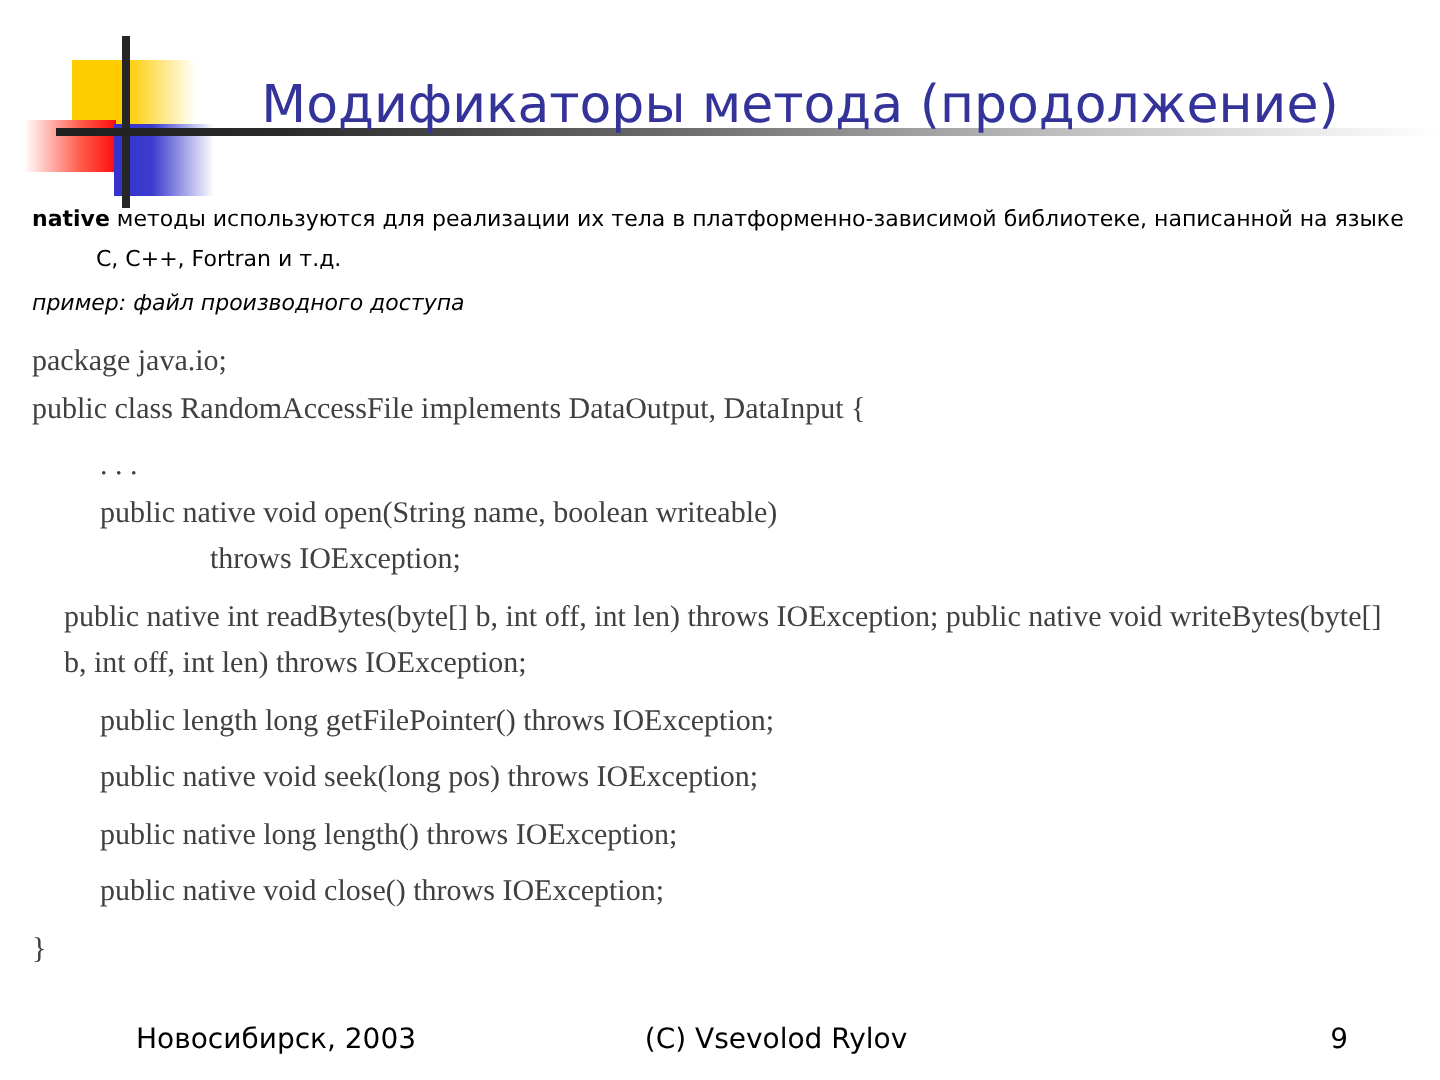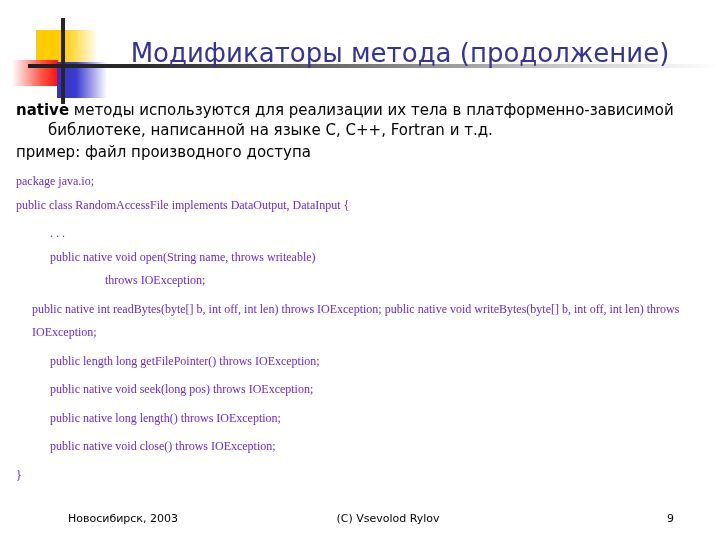--- a/index.html
+++ b/index.html
@@ -91,38 +91,39 @@
   
   #body {
     position: absolute;
     left: 16px;
     top: 100px;
     width: 688px;
   }
   .para {
     color: #000000;
     font-family: "DejaVu Sans", sans-serif;
-    font-size: 15px;
+    font-size: 11px;
     line-height: 20px;
     margin: 0 0 2px 0;
     padding-left: 32px;
     text-indent: -32px;
   }
   .para b { font-weight: bold; }
 
   .para.noindent {
     padding-left: 0;
     text-indent: 0;
+    font-style: italic;
   }
 
   
   .code {
-    color: #6d28d9;
+    color: #404040;
     font-family: "Liberation Serif", "DejaVu Serif", serif;
-    font-size: 12px;
+    font-size: 15px;
     line-height: 23.5px;
     margin: 0;
     white-space: normal;
   }
   .code.l0 { margin-left: 0px; }
   .code.l1 { margin-left: 34px; }
   .code.l2 { margin-left: 89px; }
   .code.wrap { margin-left: 16px; text-indent: -0px; }
   .code.gap { margin-top: 5px; }
 
@@ -130,21 +131,21 @@
 
   
   #footer {
     position: absolute;
     left: 0;
     top: 508px;
     width: 720px;
     height: 32px;
     color: #000000;
     font-family: "DejaVu Sans", sans-serif;
-    font-size: 11px;
+    font-size: 14px;
   }
   #footer .f-left   { position: absolute; left: 68px;  top: 4px; }
   #footer .f-center { position: absolute; left: 0; top: 4px; width: 720px; text-align: center; padding-left: 28px; }
   #footer .f-right  { position: absolute; right: 46px; top: 4px; }
 </style>
 </head>
 <body>
 
 <div id="slide">
 
@@ -161,21 +162,21 @@
   <div id="body">
 
     <p class="para"><b>native</b><span> методы используются для реализации их тела в платформенно-зависимой библиотеке, написанной на языке C, C++, Fortran и т.д.</span></p>
 
     <p class="para noindent">пример: файл производного доступа</p>
 
     <div id="code-block">
       <p class="code l0">package java.io;</p>
       <p class="code l0">public class RandomAccessFile implements DataOutput, DataInput {</p>
       <p class="code l1 gap">. . .</p>
-      <p class="code l1">public native void open(String name, throws writeable)</p>
+      <p class="code l1">public native void open(String name, boolean writeable)</p>
       <p class="code l2">throws IOException;</p>
       <p class="code wrap gap">public native int readBytes(byte[] b, int off, int len) throws IOException; public native void writeBytes(byte[] b, int off, int len) throws IOException;</p>
       <p class="code l1 gap">public length long getFilePointer() throws IOException;</p>
       <p class="code l1 gap">public native void seek(long pos) throws IOException;</p>
       <p class="code l1 gap">public native long length() throws IOException;</p>
       <p class="code l1 gap">public native void close() throws IOException;</p>
       <p class="code l0 gap">}</p>
     </div>
 
   </div>

